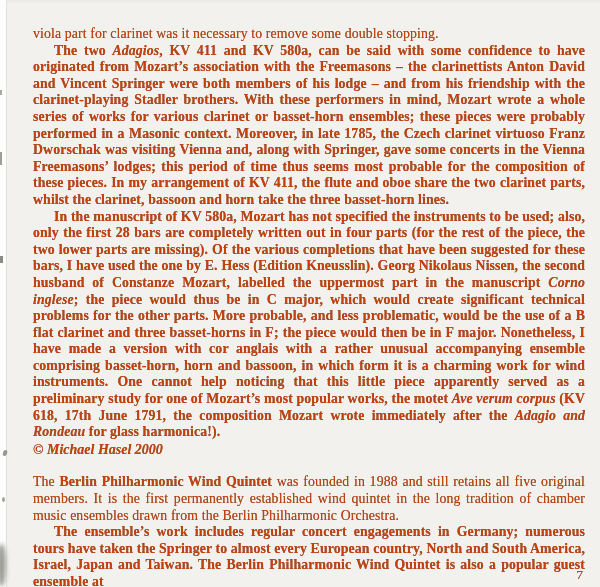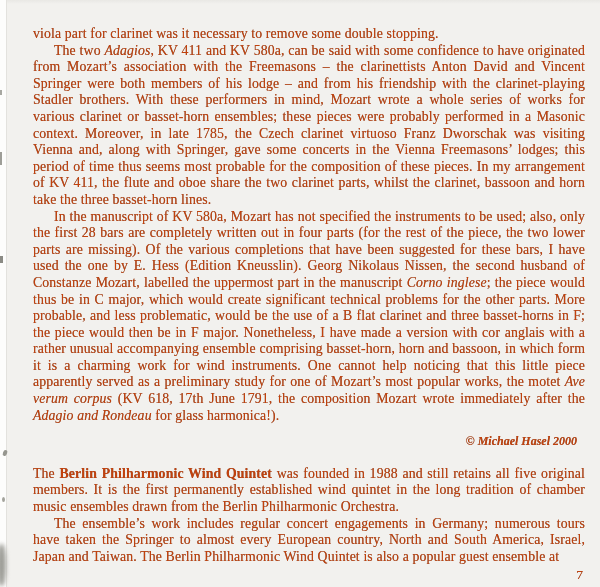--- a/index.html
+++ b/index.html
@@ -35,27 +35,27 @@
     right: 15px;
   }
   .para {
     margin: 0;
     font-size: 13.8px;
     line-height: 16.6px;
     text-align: justify;
     letter-spacing: 0.12px;
     text-shadow: 0 0 0.45px rgba(30,30,28,0.55);
   }
-  .para.indent { text-indent: 21px; }
+  .para.indent { text-indent: 21px; font-weight: bold; }
   .credit {
-    margin: 8px;
+    margin: 0;
     padding-top: 1px;
-    font-size: 12px;
+    font-size: 14px;
     line-height: 16.6px;
-    text-align: right;
+    text-align: left;
     font-weight: bold;
     font-style: italic;
     text-shadow: 0 0 0.45px rgba(30,30,28,0.55);
   }
   .bio { margin-top: 16px; }
   .page-number {
     position: absolute;
     right: 17px;
     bottom: 5px;
     font-size: 13.5px;

